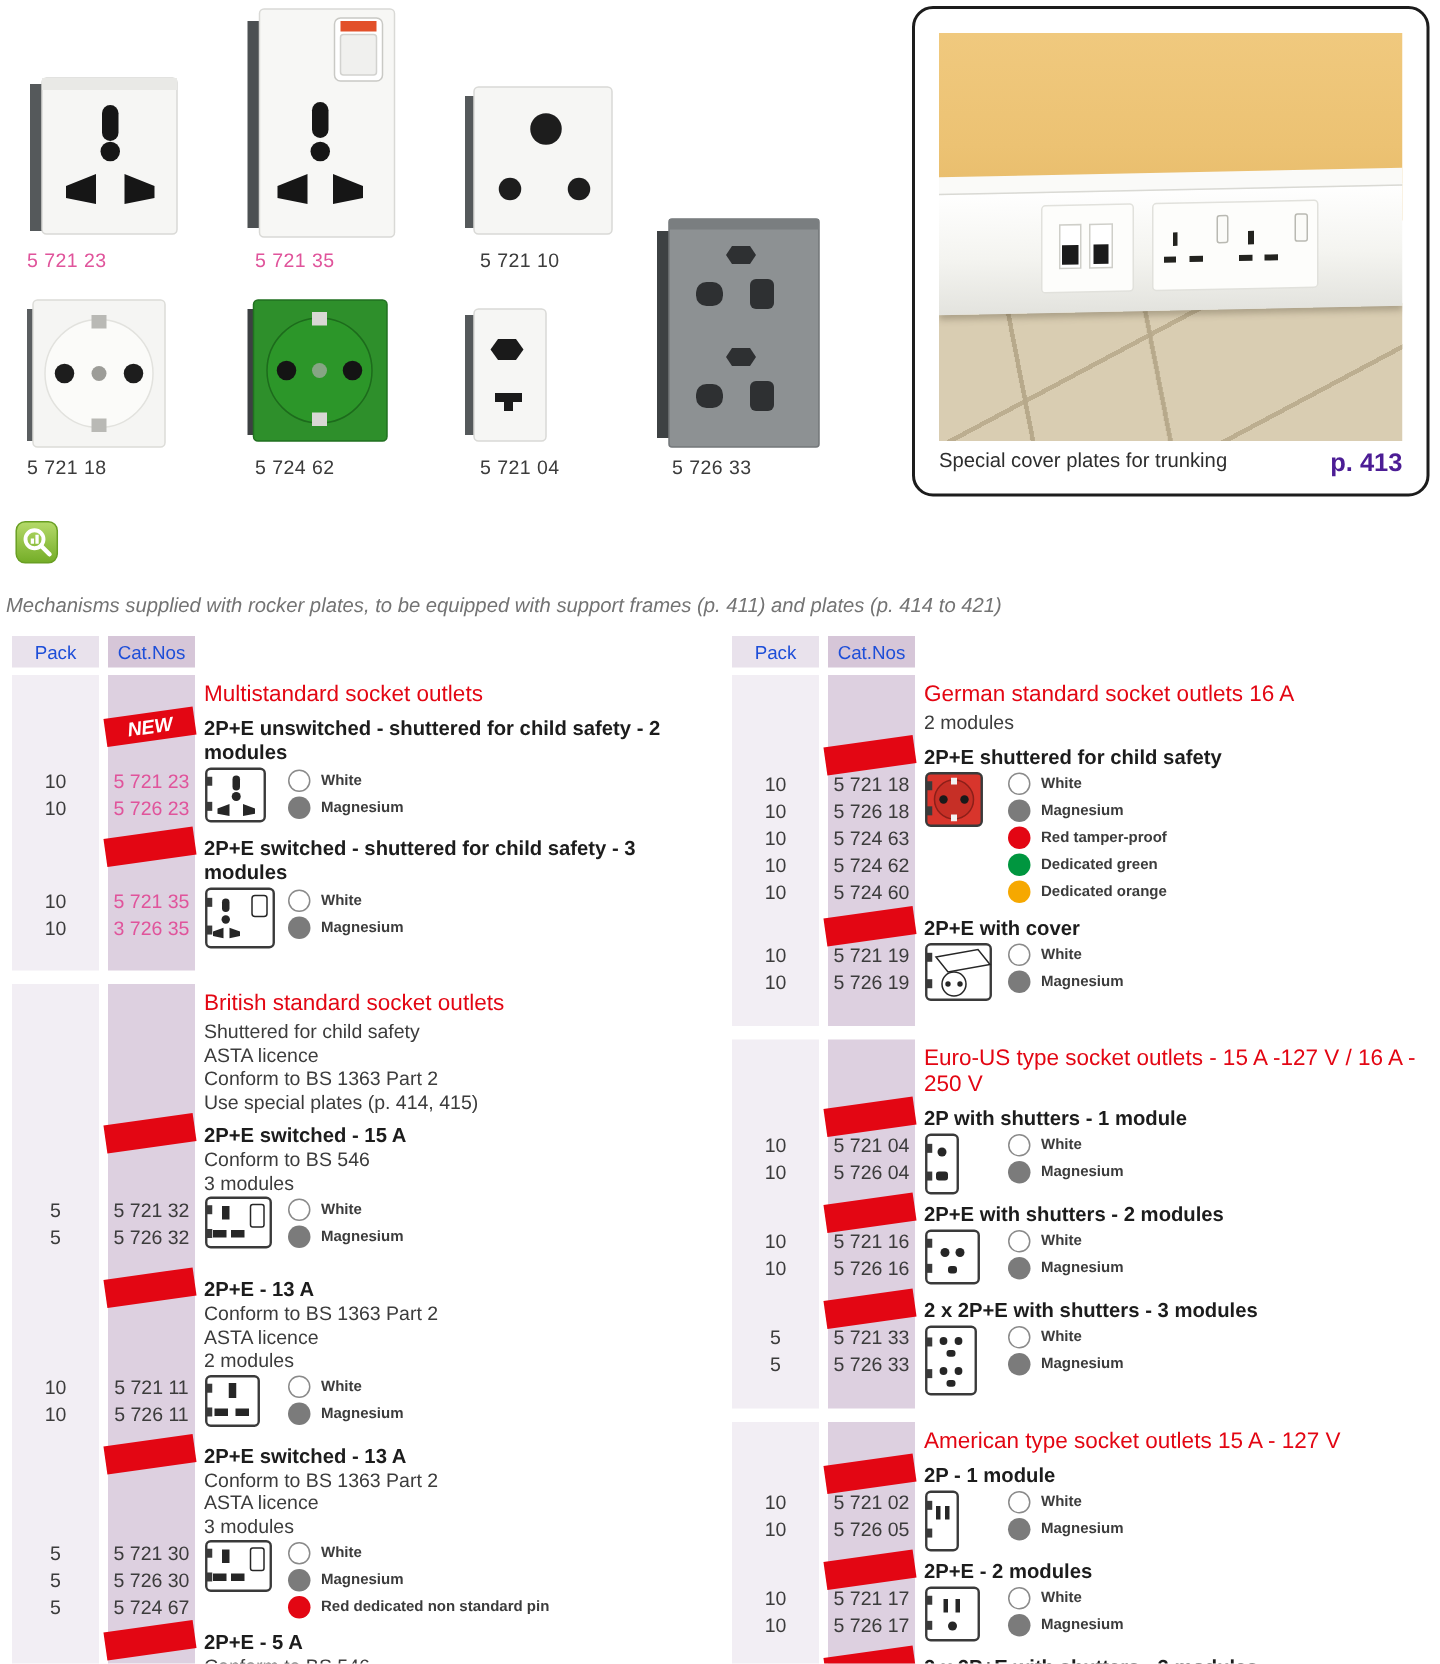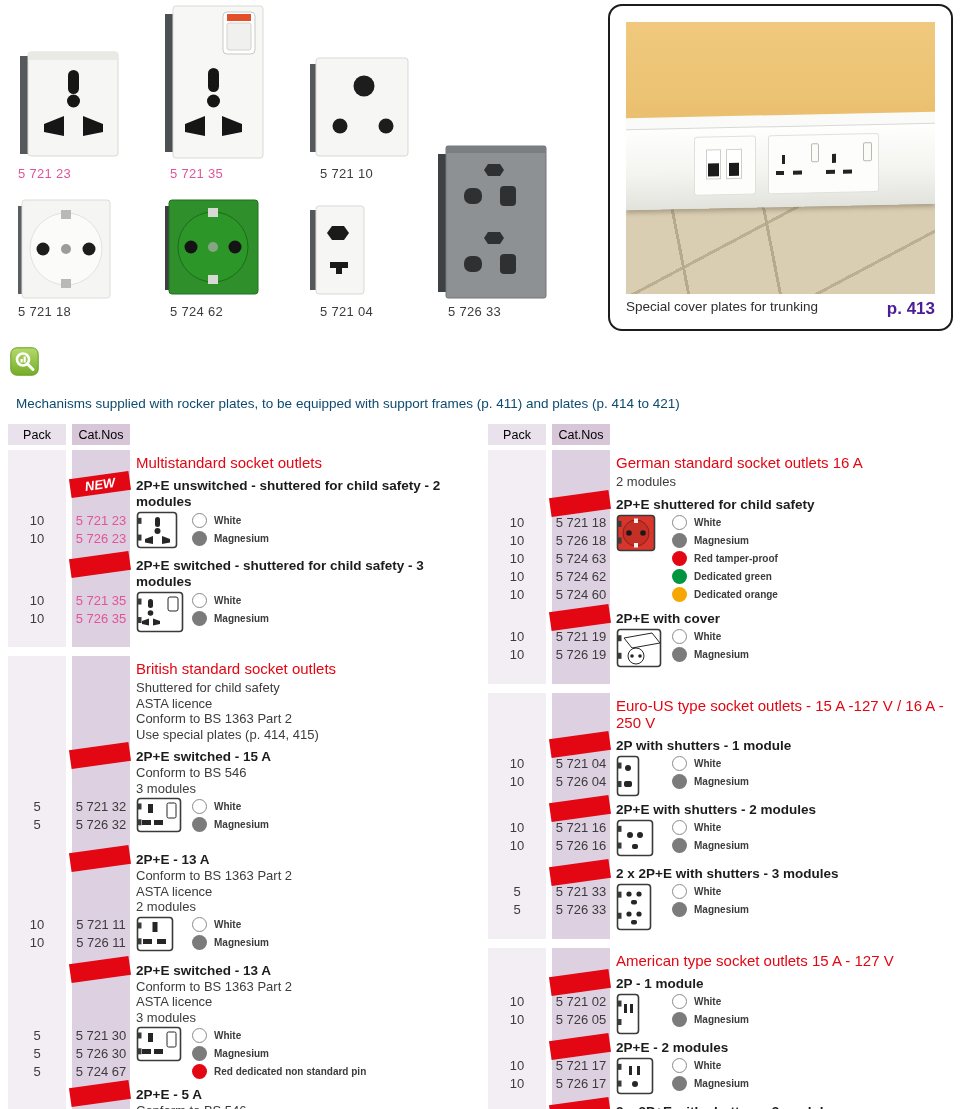--- a/index.html
+++ b/index.html
@@ -43,26 +43,26 @@
   .feature-caption {
     position:absolute; left:16px; right:16px; bottom:8px; height:22px;
     display:flex; justify-content:space-between; align-items:flex-start; font-size:13.5px; color:#2e2e2e;
   }
   .feature-caption b { font-size:17px; color:#4c1d95; }
   
   .sel-row { position:absolute; left:10px; top:347px; display:flex; align-items:center; }
   .sel-icon { width:29px; height:29px; margin-right:13px; }
   .sel-text { font-size:13.5px; color:#3c3c3c; }
   .sel-text b { color:#1c1c1c; }
-  .intro-note { position:absolute; left:16px; top:396px; font-size:13.5px; color:#0c4a6e; }
+  .intro-note { position:absolute; left:4px; top:396px; font-size:13.5px; color:#737373;font-style:italic; }
   
   .tablecol { position:absolute; top:424px; }
   #left-table  { left:8px;  width:462px; }
   #right-table { left:488px; width:466px; }
-  .thead { display:flex; height:21px; margin-bottom:5px; font-size:12.5px; color:#000000; }
+  .thead { display:flex; height:21px; margin-bottom:5px; font-size:12.5px; color:#1d4ed8; }
   .thead .hpack { width:58px; background:#e9e2ec; display:flex; align-items:center; justify-content:center; }
   .thead .hgap  { width:6px; }
   .thead .hcat  { width:58px; background:#d6c6d8; display:flex; align-items:center; justify-content:center; }
   .section { position:relative; margin-bottom:9px; }
   .colbg { position:absolute; top:0; bottom:0; }
   .colbg.pack { left:0;  width:58px; background:#f2eef4; }
   .colbg.cat  { left:64px; width:58px; background:#ddd0e0; }
   .content { position:relative; padding:4px 0 8px 0; }
   .sec-title { margin-left:128px; font-size:15px; line-height:17px; font-weight:normal; color:#e30613; margin-bottom:3px; }
   .line { margin-left:128px; font-size:13px; line-height:15.5px; color:#3c3c3c; }
@@ -300,21 +300,21 @@
     <span class="pack">10</span>
     <span class="g1"></span>
     <span class="cat new">5 721 35</span>
     <span class="ind"></span>
     <span class="dot dot-white"></span>
     <span class="clabel">White</span>
   </div>
                 <div class="row">
     <span class="pack">10</span>
     <span class="g1"></span>
-    <span class="cat new">5 726 35</span>
+    <span class="cat new">3 726 35</span>
     <span class="ind"></span>
     <span class="dot dot-magnesium"></span>
     <span class="clabel">Magnesium</span>
   </div>
               </div>
   </div>
           </div>
     </div>
   </section>
       <section class="section">

